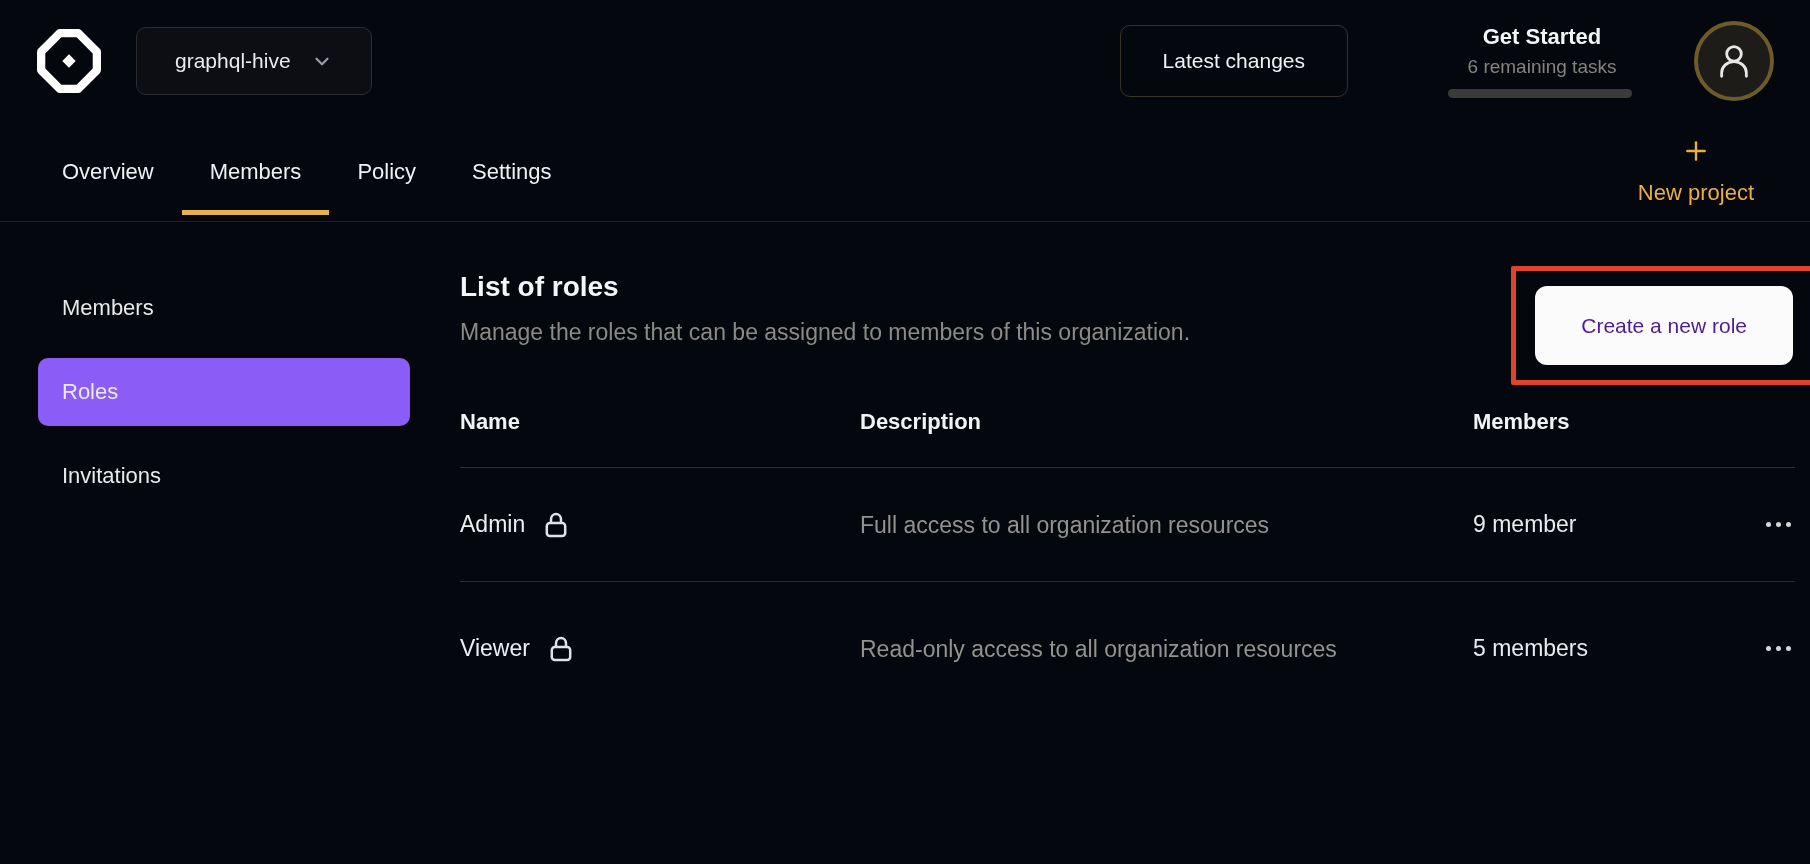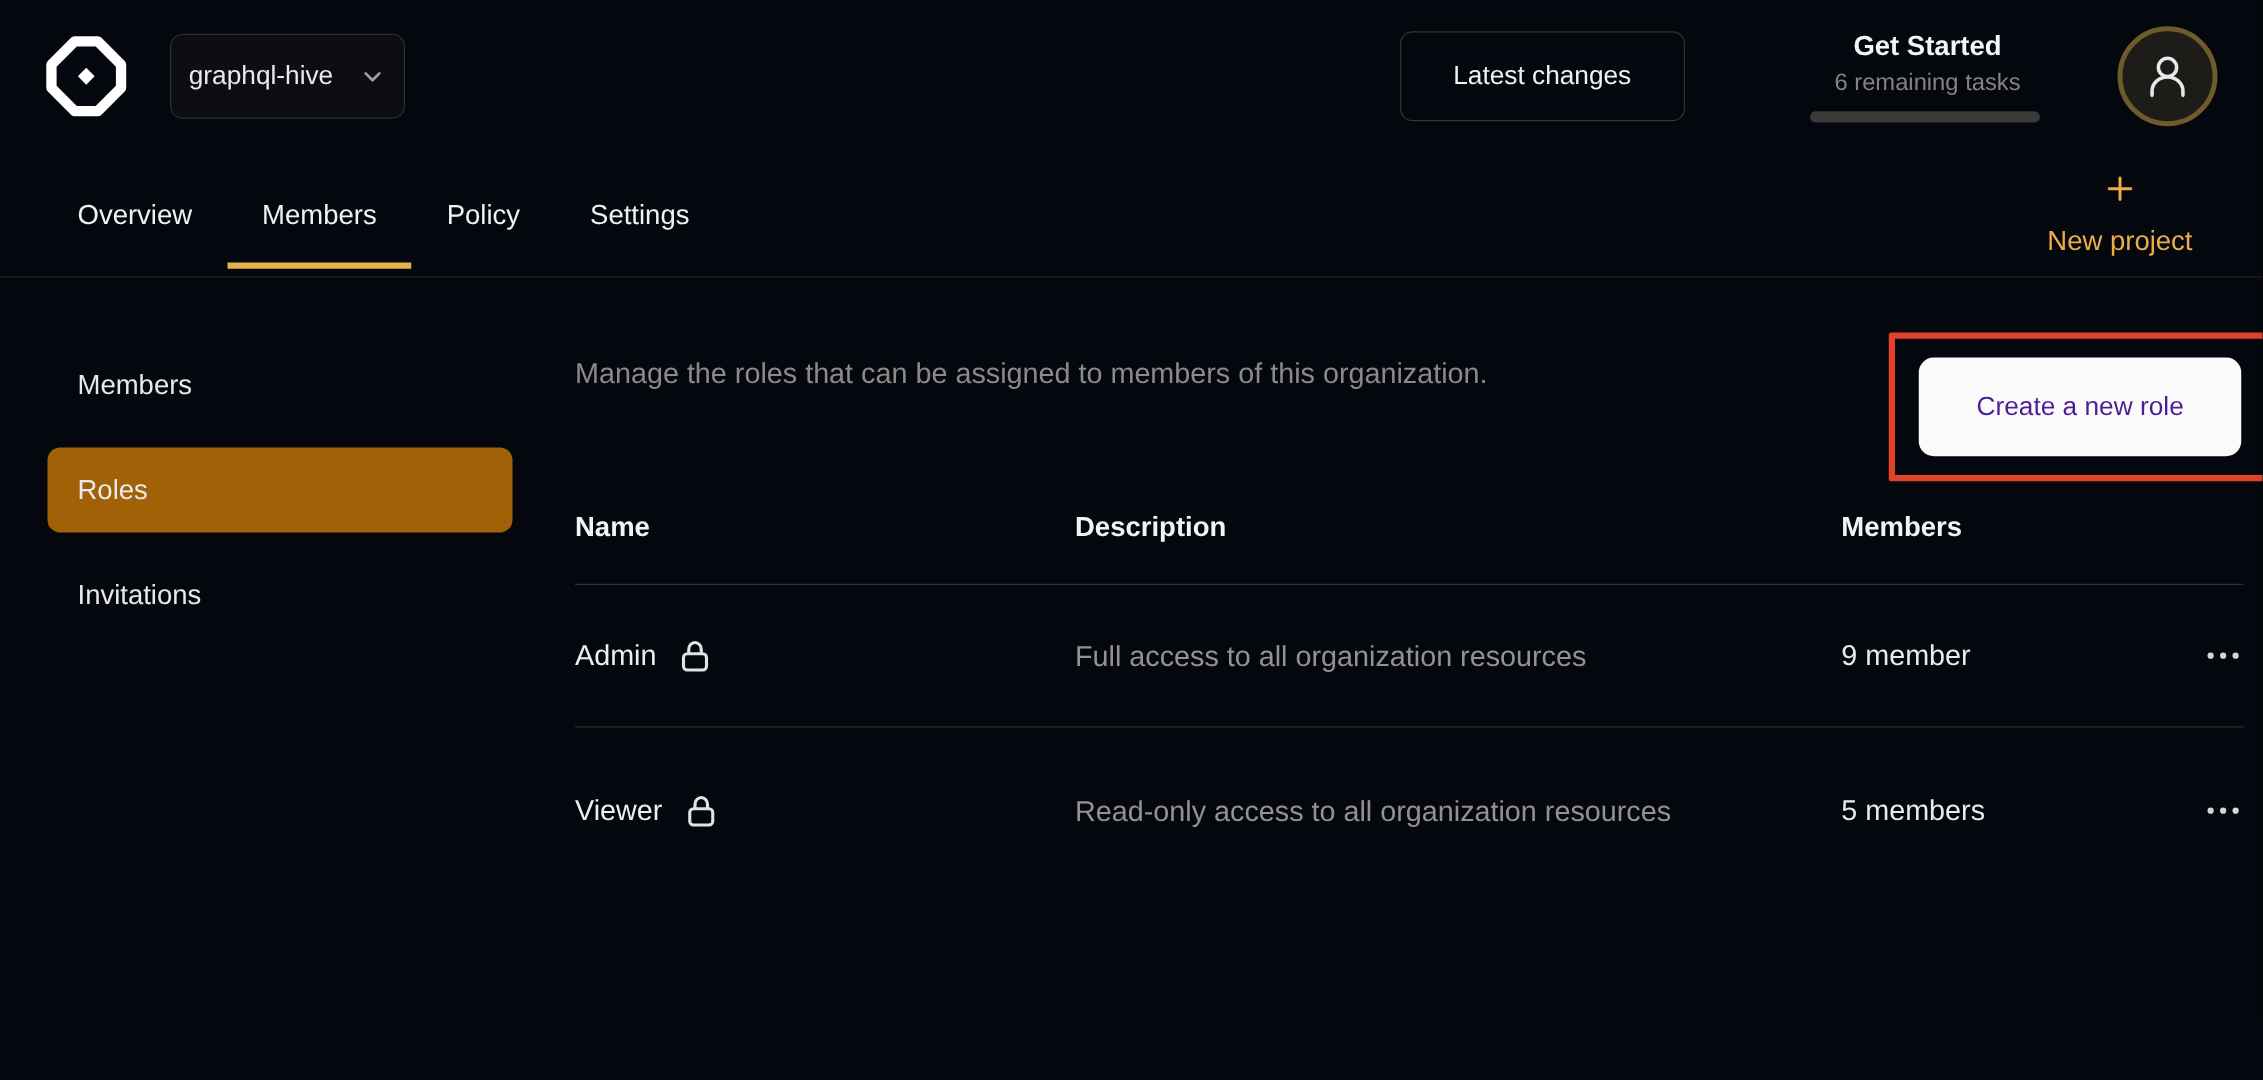--- a/index.html
+++ b/index.html
@@ -16,21 +16,21 @@
     height:122px;
     display:flex;
     align-items:center;
     padding:0 36px;
   }
   .logo { width:66px; height:66px; flex:0 0 auto; display:block; }
   .org-switcher {
     margin-left:34px;
     height:68px;
     display:flex; align-items:center; gap:20px;
-    padding:0 14px;
+    padding:0 38px;
     background:#0c0e14;
     border:1px solid #2c2d33;
     border-radius:10px;
     color:#e9eaec;
     font-size:21px;
     cursor:pointer;
   }
   .topbar-spacer { flex:1; }
   .latest-changes-btn {
     height:72px;
@@ -113,21 +113,21 @@
   }
   .side-item {
     width:372px; height:68px;
     display:flex; align-items:center;
     padding-left:24px;
     font-size:22px;
     color:#e9e9eb;
     border-radius:10px;
     cursor:pointer;
   }
-  .side-item.active { background:#a16207; }
+  .side-item.active { background:#8b5cf6; }
 
   .main {
     flex:1;
     padding:48px 30px 0 36px;
   }
   .main-header { display:flex; align-items:flex-start; justify-content:space-between; }
   .page-title { font-size:28px; font-weight:700; color:#f5f6f8; line-height:34px; }
   .page-desc  { margin-top:14px; font-size:23px; color:#8c8a87; line-height:28px; }
 
   .annotation-box {
@@ -239,20 +239,21 @@
   <aside class="side-nav">
     <div class="side-item">Members</div>
     <div class="side-item active">Roles</div>
     <div class="side-item">Invitations</div>
   </aside>
 
   <main class="main">
 
     <div class="main-header">
       <div>
+        <h1 class="page-title">List of roles</h1>
         <p class="page-desc">Manage the roles that can be assigned to members of this organization.</p>
       </div>
 
       <div class="annotation-box">
         <button class="create-role-btn">Create a new role</button>
       </div>
     </div>
 
     <div class="roles-table">
 

